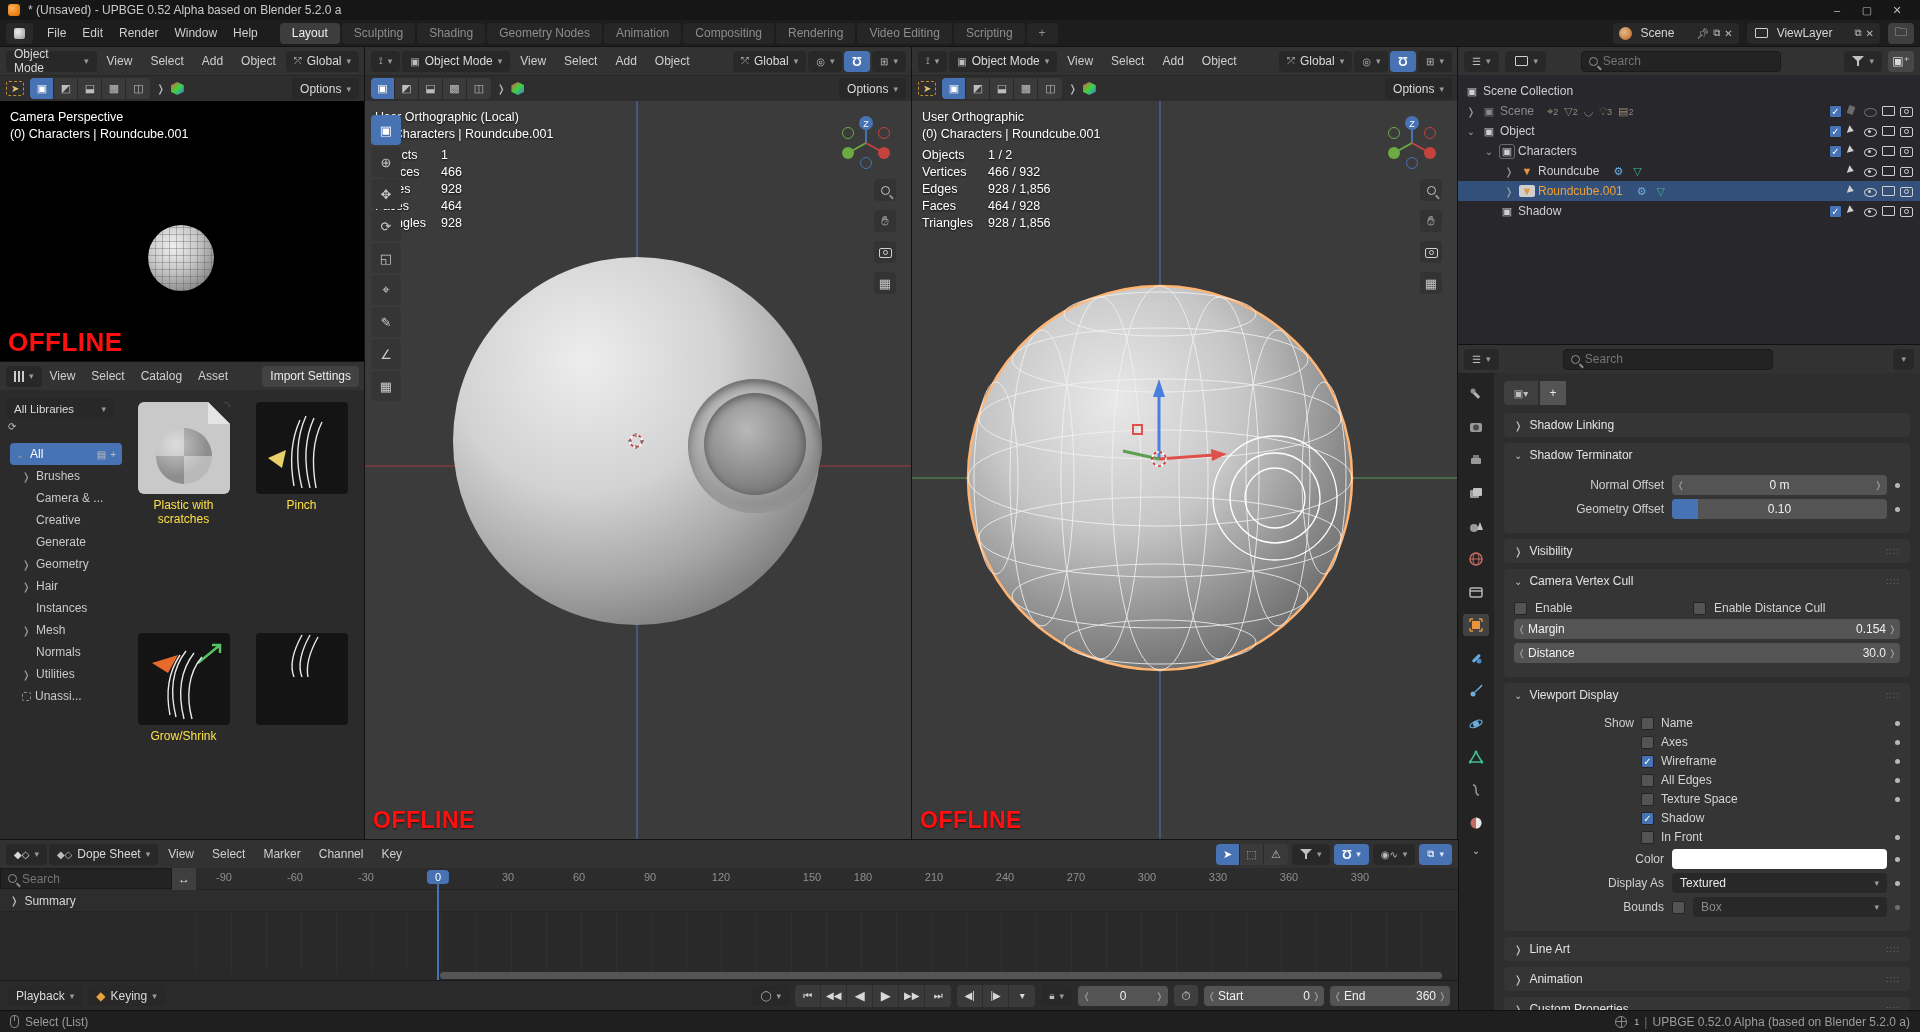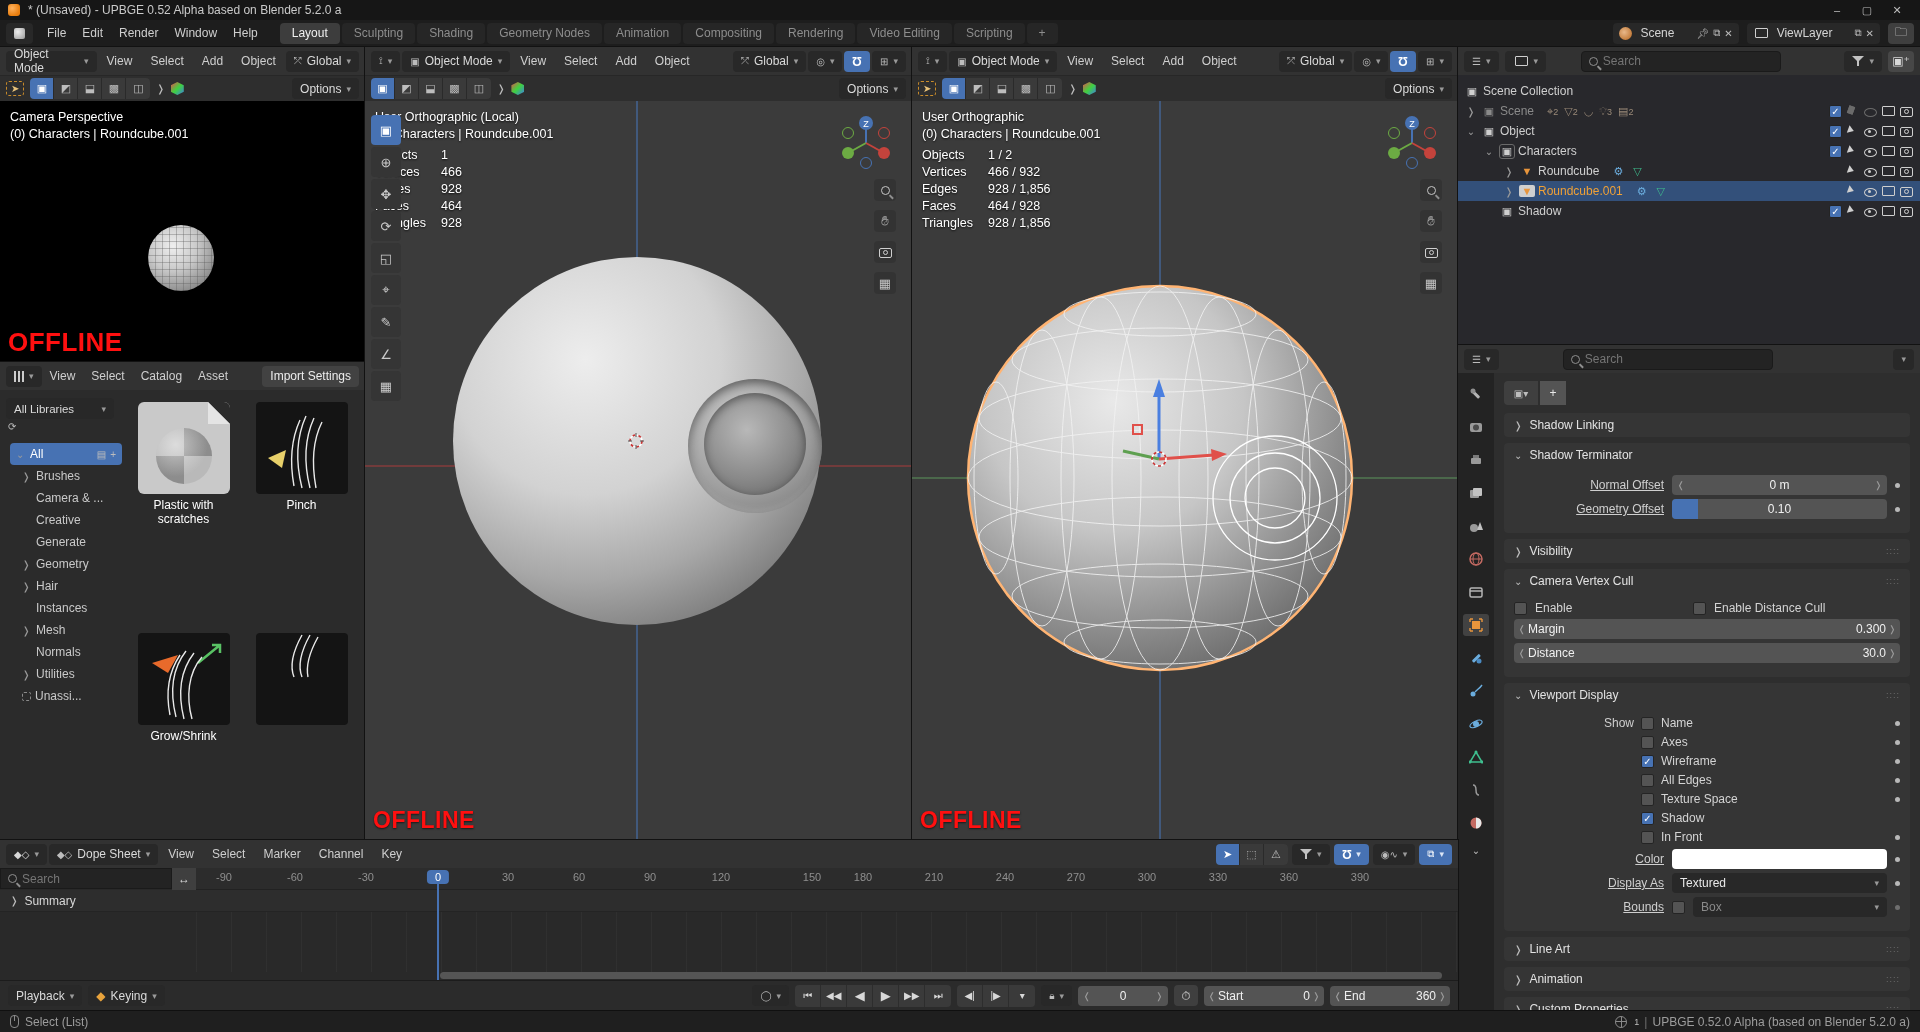--- a/index.html
+++ b/index.html
@@ -72,21 +72,21 @@
   .toolbar > div { width:30px; height:30px; border-radius:4px; background:#353535; display:flex; align-items:center; justify-content:center; color:#cacaca; font-size:13px; }
   .toolbar > div.on { background:#4772b3; color:#fff; }
 
   
   #asset { left:0; top:362px; width:365px; height:478px; background:#2b2b2b; }
   #asset .hdr { height:28px; background:#323232; display:flex; align-items:center; padding:0 6px; }
   .cat-row { display:flex; align-items:center; gap:4px; height:22px; padding:0 6px 0 16px; color:#c9c9c9; }
   .cat-row .arr { width:10px; color:#9a9a9a; font-size:10px; }
   .cat-row.sel { background:#4772b3; border-radius:4px; color:#fff; margin:0 4px 0 4px; padding-left:6px; }
   .asset-grid { position:absolute; left:132px; top:40px; right:12px; bottom:0; display:grid; grid-template-columns:104px 104px; column-gap:14px; row-gap:10px; overflow:hidden; justify-content:center; }
-  .card { width:104px; text-align:center; color:#ffffff; }
+  .card { width:104px; text-align:center; color:#fde047; }
   .thumb { width:92px; height:92px; margin:0 auto 4px; border-radius:4px; position:relative; }
   .thumb.mat { background:#c9c9c9; border-radius:6px; }
   .thumb.mat::before { content:""; position:absolute; right:0; top:0; border-top:22px solid #2b2b2b; border-left:22px solid #e4e4e4; border-radius:0 6px 0 0; }
   .thumb.mat::after { content:""; position:absolute; left:18px; top:26px; width:56px; height:56px; border-radius:50%; background:conic-gradient(#8d8d8d 0 90deg,#b9b9b9 0 180deg,#8d8d8d 0 270deg,#b9b9b9 0), radial-gradient(circle at 35% 30%, rgba(255,255,255,.5), transparent 60%); background-blend-mode:overlay; }
   .thumb.brush { background:#141414; overflow:hidden; }
   .thumb.brush svg { position:absolute; left:0; top:0; }
   .card .nm { font-size:12px; line-height:14px; }
 
   
   #outliner { left:1458px; top:47px; width:462px; height:298px; background:#28282c; }
@@ -106,21 +106,21 @@
   #props .hdr { height:28px; background:#323232; display:flex; align-items:center; gap:8px; padding:0 6px; }
   .ptabs { position:absolute; left:0; top:28px; bottom:0; width:36px; background:#232323; display:flex; flex-direction:column; align-items:center; padding-top:10px; gap:11px; }
   .ptab { width:26px; height:22px; display:flex; align-items:center; justify-content:center; border-radius:3px; }
   .ptab.on { background:#424242; }
   .pbody { position:absolute; left:36px; top:28px; right:0; bottom:0; padding:8px 10px 0 10px; overflow:hidden; }
   .panel { background:#353535; border-radius:4px; margin-bottom:6px; }
   .panel-h { display:flex; align-items:center; gap:7px; height:24px; padding:0 10px; color:#e2e2e2; }
   .panel-h .gripdots { margin-left:auto; color:#6f6f6f; font-size:9px; letter-spacing:1px; }
   .panel-b { padding:4px 10px 10px 10px; }
   .prow { display:flex; align-items:center; margin:4px 0; gap:8px; }
-  .plabel { width:150px; text-align:right; color:#cfcfcf; flex:0 0 auto;text-decoration:underline; }
+  .plabel { width:150px; text-align:right; color:#cfcfcf; flex:0 0 auto; }
   .pfield { flex:1; background:#545454; border-radius:4px; height:20px; display:flex; align-items:center; justify-content:center; color:#f0f0f0; position:relative; overflow:hidden; }
   .pfield .fill { position:absolute; left:0; top:0; bottom:0; background:#4772b3; }
   .pfield .val { position:relative; }
   .pfield .sarr { position:absolute; font-size:9px; color:#9a9a9a; top:5px; }
   .slider { flex:1; background:#545454; border-radius:4px; height:20px; display:flex; align-items:center; padding:0 14px; color:#f0f0f0; position:relative; }
   .slider .sarr { position:absolute; font-size:9px; color:#9a9a9a; top:5px; }
   .ddfield { flex:1; background:#282828; border-radius:4px; height:20px; display:flex; align-items:center; padding:0 8px; color:#e8e8e8;gap:31px; }
   .ddfield .chev { margin-left:auto; font-size:9px; color:#9a9a9a; }
   .swatch { flex:1; height:20px; border-radius:4px; background:#fff; }
   .newrow { display:flex; gap:2px; margin-bottom:8px; }
@@ -914,21 +914,21 @@
           <div class="prow" style="gap:8px">
             <span class="chk"></span>
             <span style="width:150px">Enable</span>
             <span class="chk"></span>
             <span>Enable Distance Cull</span>
           </div>
           <div class="prow">
             <span class="slider">
                 <span class="sarr" style="left:4px">❬</span>
                 <span>Margin</span>
-                <span class="ml-a">0.300</span>
+                <span class="ml-a">0.154</span>
                 <span class="sarr" style="right:4px">❭</span>
               </span>
           </div>
           <div class="prow">
             <span class="slider">
                 <span class="sarr" style="left:4px">❬</span>
                 <span>Distance</span>
                 <span class="ml-a">30.0</span>
                 <span class="sarr" style="right:4px">❭</span>
               </span>

